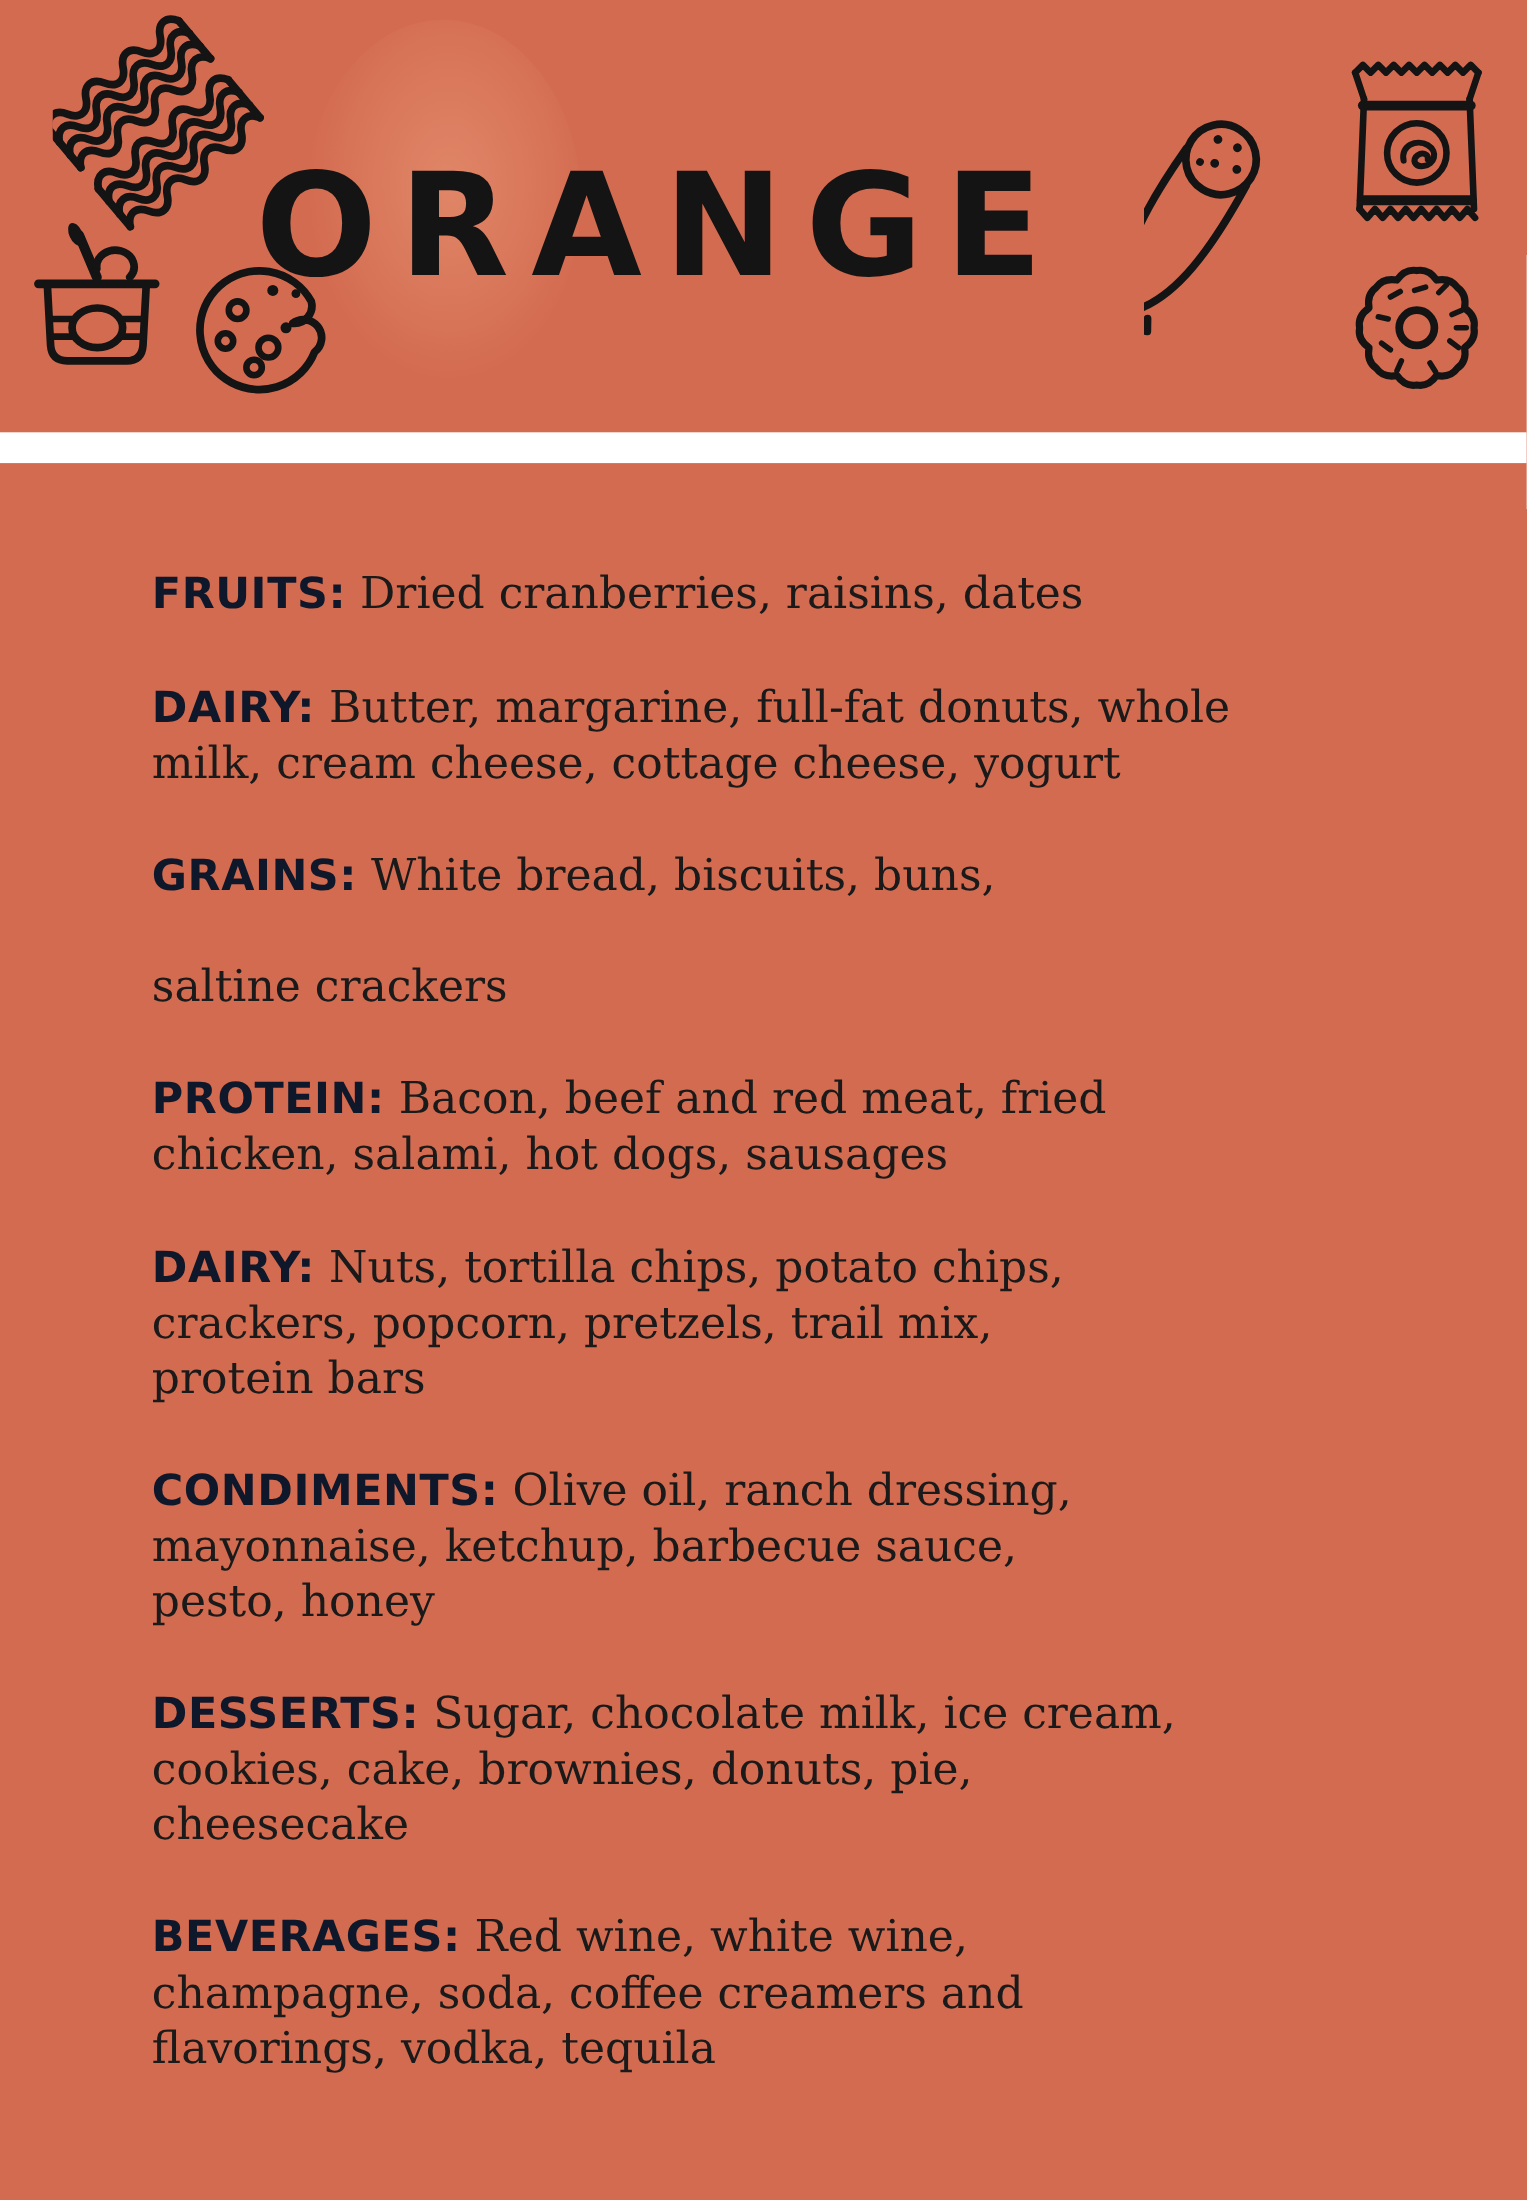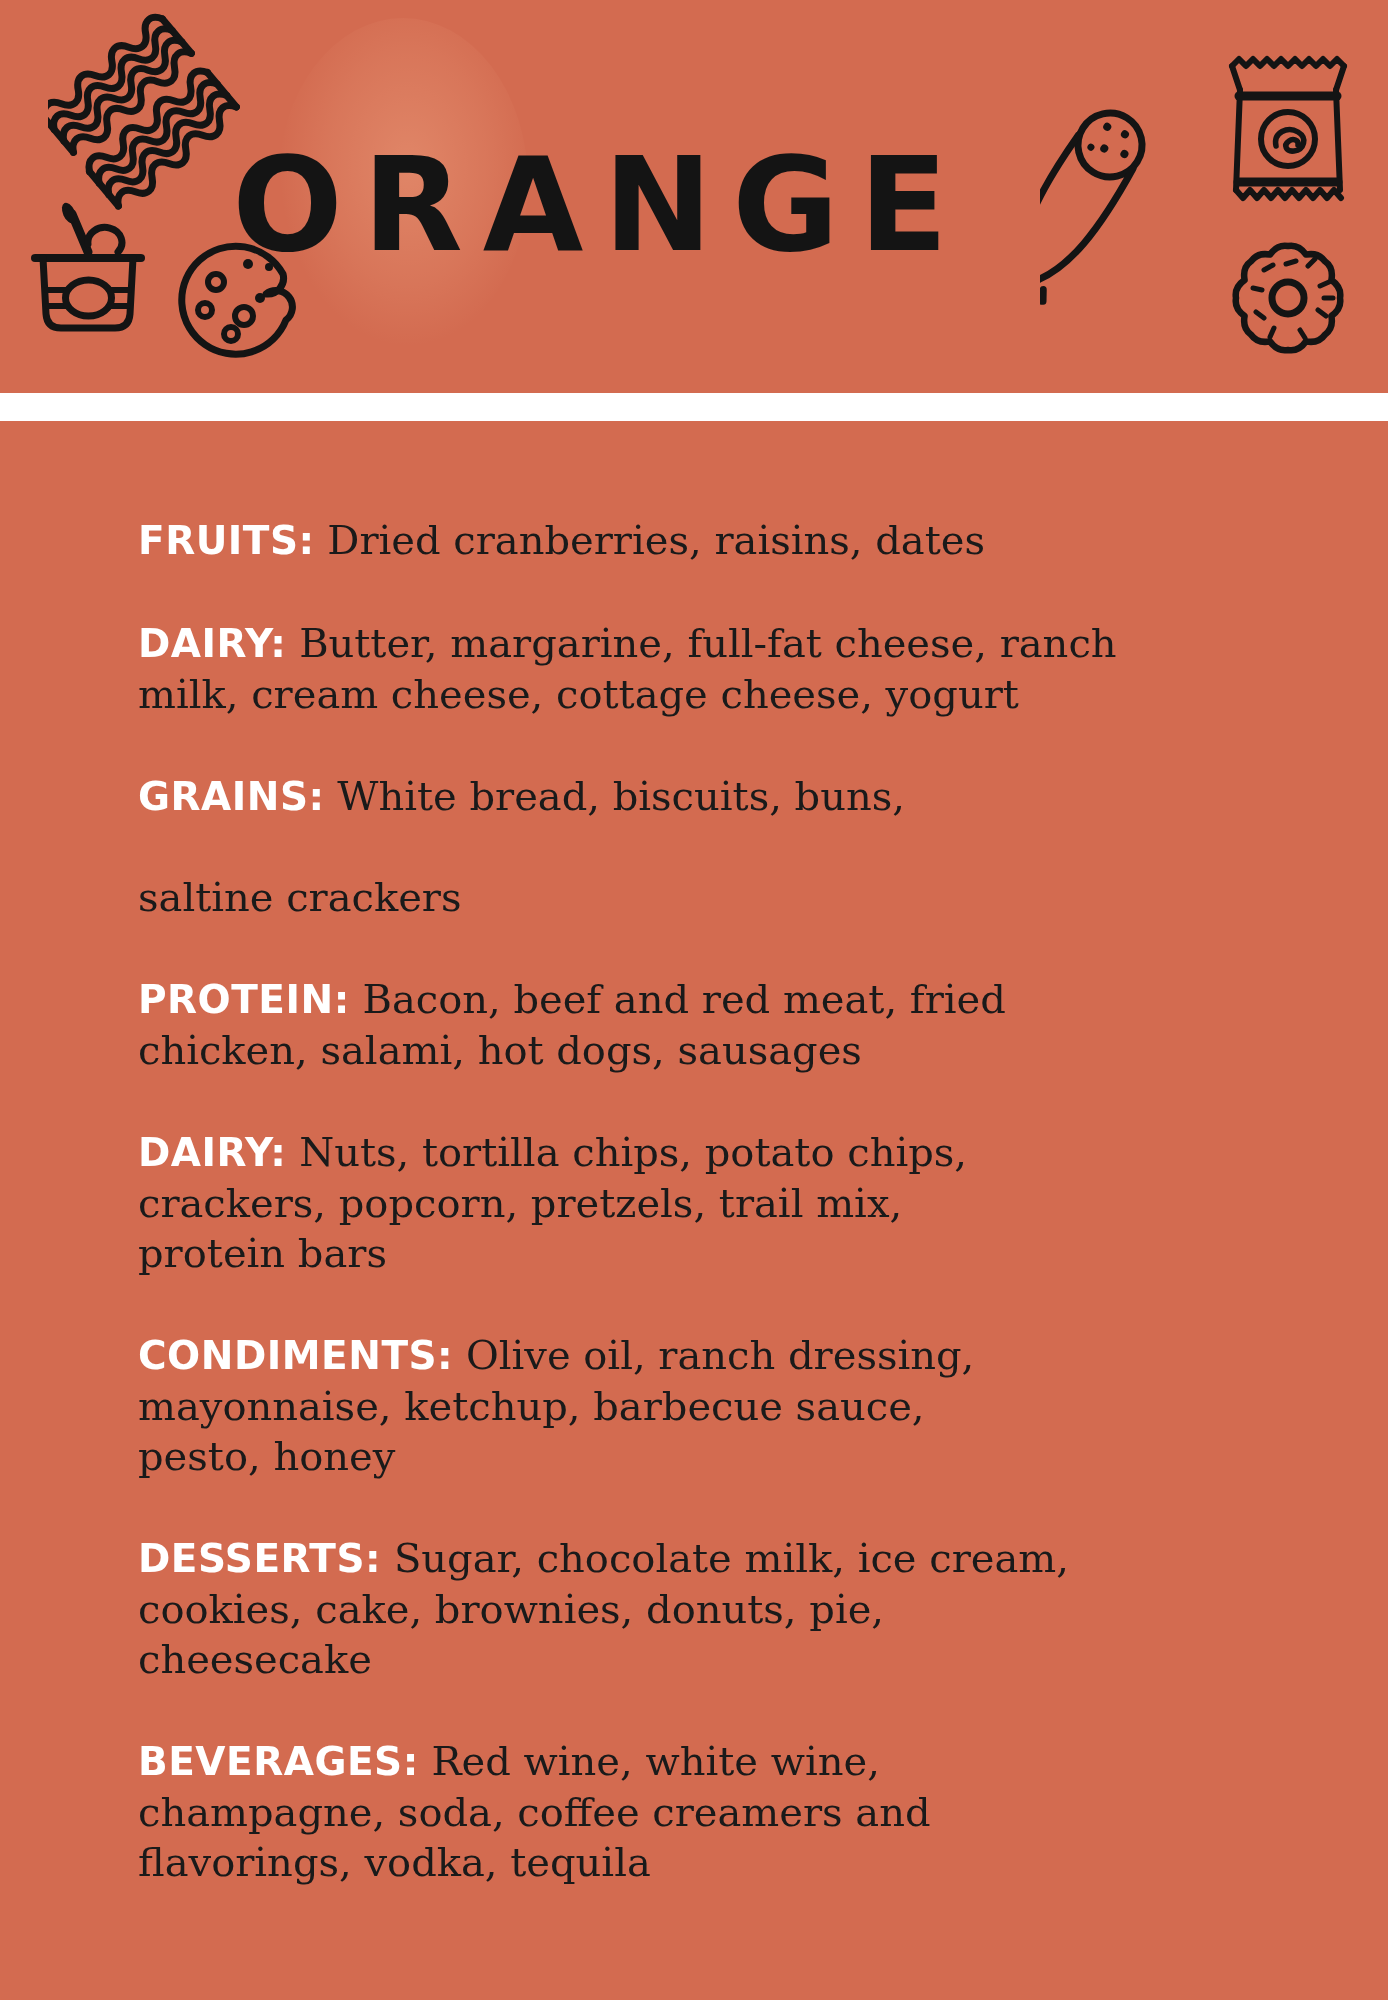--- a/index.html
+++ b/index.html
@@ -11,21 +11,21 @@
   .title{position:absolute;left:50%;top:130px;transform:translateX(-50%);margin:0;
          font-family:"DejaVu Sans","Liberation Sans",sans-serif;font-weight:bold;
          font-size:130px;line-height:150px;letter-spacing:20px;white-space:nowrap;color:#141414;}
   .divider{position:absolute;left:0;top:393px;width:1388px;height:28px;background:#ffffff;}
   .icon{position:absolute;}
   .icon path,.icon circle,.icon ellipse,.icon line,.icon polyline{vector-effect:none;}
   main{position:absolute;left:0;top:421px;width:1388px;box-sizing:border-box;
        padding:94px 50px 0 138px;}
   .entry{margin:0 0 52px 0;font-size:40px;line-height:50px;color:#1a1a1a;}
   .entry .label{font-family:"DejaVu Sans","Liberation Sans",sans-serif;font-weight:bold;
-                font-size:39px;letter-spacing:0.5px;color:#ffffff;}
+                font-size:39px;letter-spacing:0.5px;color:#0f172a;}
 </style>
 </head>
 <body>
 
 <div class="poster">
 
   <div class="header">
     <div class="blob"></div>
 
     <svg class="icon" style="left:48px;top:12px" width="195" height="218" viewBox="0 0 195 218" fill="none" stroke="#141414" stroke-width="7" stroke-linecap="round" stroke-linejoin="round">
@@ -114,21 +114,21 @@
 
   <main>
 
     <p class="entry">
       <strong class="label">FRUITS:</strong>
       <span>Dried cranberries, raisins, dates</span>
     </p>
 
     <p class="entry">
       <strong class="label">DAIRY:</strong>
-      <span>Butter, margarine, full-fat cheese, ranch</span><br>
+      <span>Butter, margarine, full-fat donuts, whole</span><br>
       <span>milk, cream cheese, cottage cheese, yogurt</span>
     </p>
 
     <p class="entry">
       <strong class="label">GRAINS:</strong>
       <span>White bread, biscuits, buns,</span><br>
       <br>
       <span>saltine crackers</span>
     </p>
 

